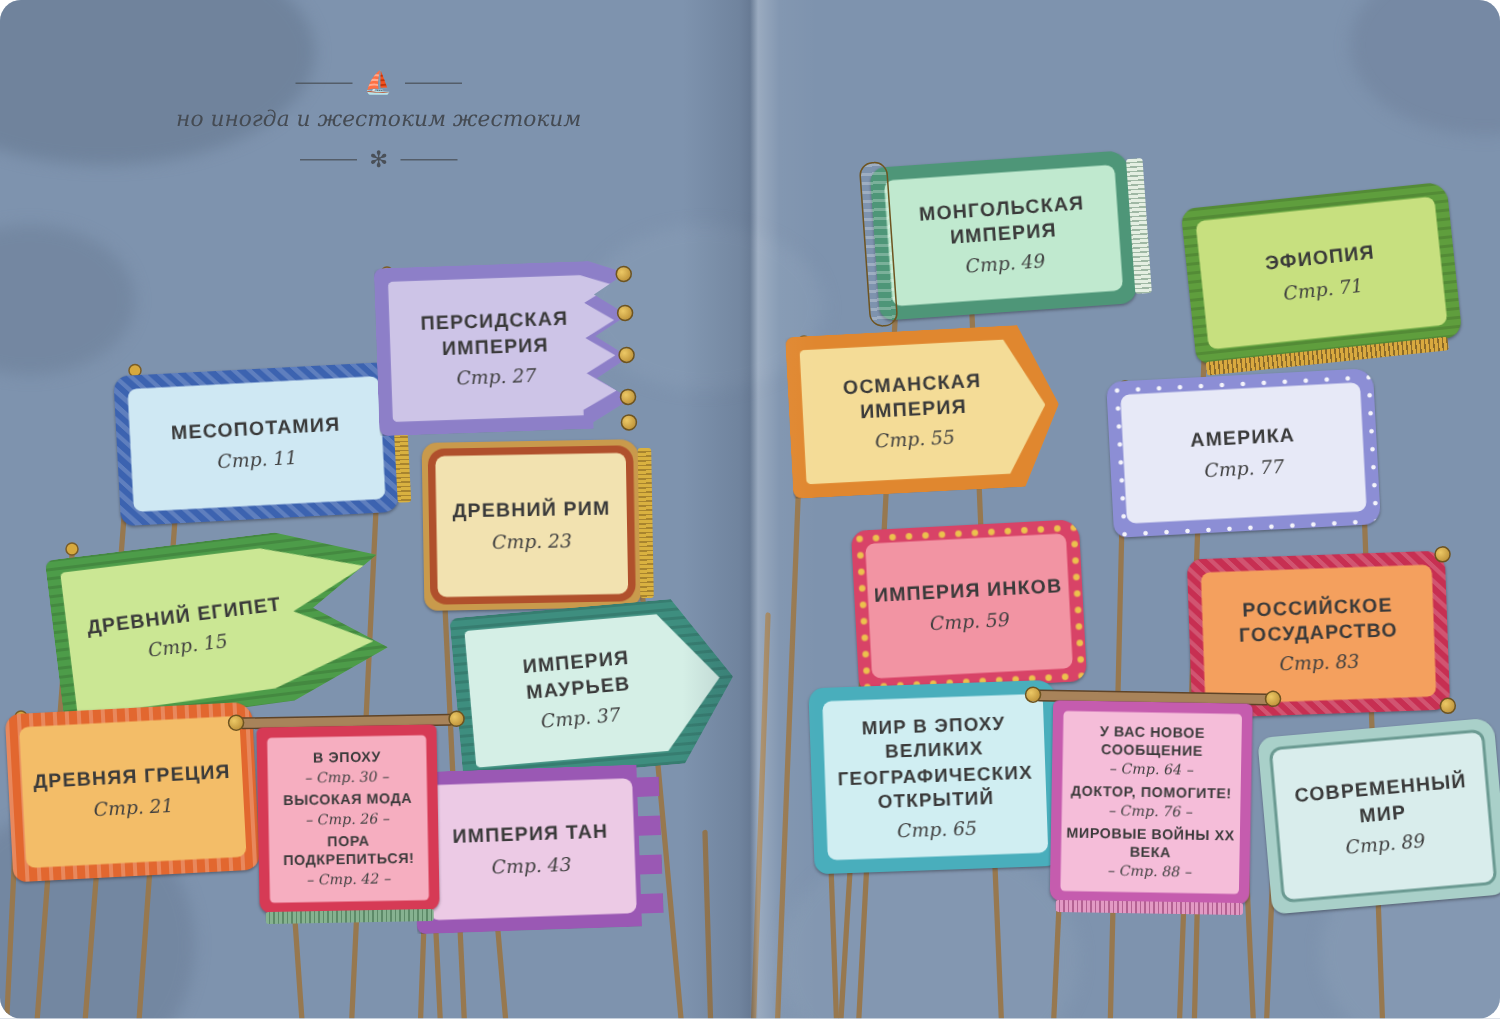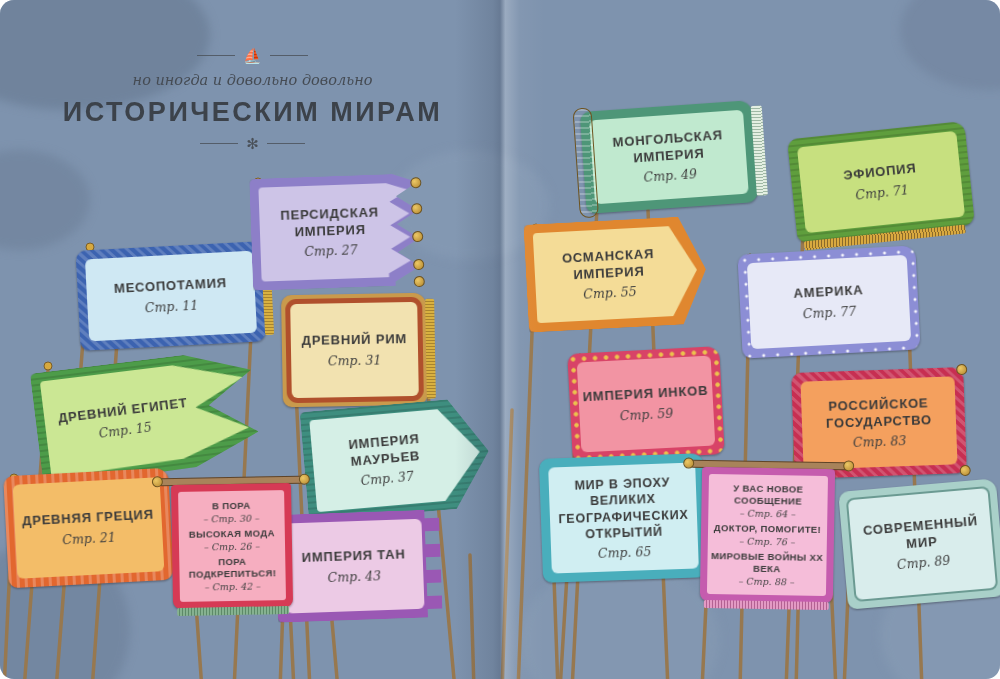--- a/index.html
+++ b/index.html
@@ -158,23 +158,22 @@
     </g>
   </svg>
 
   <div class="header">
     <div class="orn">
       <span class="line"></span>
       <span class="glyph">⛵</span>
       <span class="line"></span>
     </div>
     <div class="subtitle">
-      <div>но иногда и довольно довольно</div>
-    </div>
-    <div class="title">ИСТОРИЧЕСКИМ МИРАМ</div>
+      <div>но иногда и жестоким жестоким</div>
+    </div>
     <div class="orn bottom">
       <span class="line"></span>
       <span class="glyph">✻</span>
       <span class="line"></span>
     </div>
   </div>
 
   <div class="flag-wrap pat-diag" id="f-mesopotamia">
     <div class="cloth" style="--border: #3c63b0; --fill: #cfe8f3;">
       <div class="inner">
@@ -196,21 +195,21 @@
     <span class="ball" style="right:-4px;top:27%"></span>
     <span class="ball" style="right:-4px;top:52%"></span>
     <span class="ball" style="right:-4px;top:77%"></span>
     <span class="ball" style="right:-4px;top:92%"></span>
   </div>
 
   <div class="flag-wrap" id="f-rome">
     <div class="cloth" style="--border: #c99a4c; --fill: #f2e2b0;">
       <div class="inner">
         <div class="flag-title">ДРЕВНИЙ РИМ</div>
-        <div class="flag-page">Стр. 31</div>
+        <div class="flag-page">Стр. 23</div>
       </div>
     </div>
     <div class="fringe-r"></div>
   </div>
 
   <div class="flag-wrap shape-swallow pat-weave" id="f-egypt">
     <div class="cloth" style="--border: #4d9c49; --fill: #cbe794;">
       <div class="inner">
         <div class="flag-title">ДРЕВНИЙ ЕГИПЕТ</div>
         <div class="flag-page">Стр. 15</div>
@@ -237,21 +236,21 @@
   </div>
 
   <div class="banner-wrap" id="b-trip">
     <div class="crossbar">
       <span class="ball l"></span>
       <span class="ball r"></span>
     </div>
     <div class="banner-cloth" style="--border: #d63a55; --fill: #f6aec0;">
       <div class="banner-inner">
         <div class="banner-entry">
-          <div class="t">В ПОРА</div>
+          <div class="t">В ЭПОХУ</div>
           <div class="p">– Стр. 30 –</div>
         </div>
         <div class="banner-entry">
           <div class="t">ВЫСОКАЯ МОДА</div>
           <div class="p">– Стр. 26 –</div>
         </div>
         <div class="banner-entry">
           <div class="t">ПОРА ПОДКРЕПИТЬСЯ!</div>
           <div class="p">– Стр. 42 –</div>
         </div>

